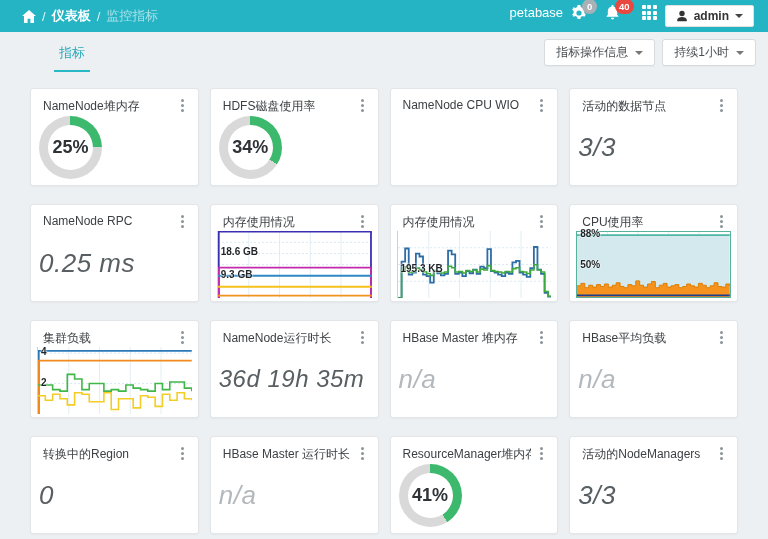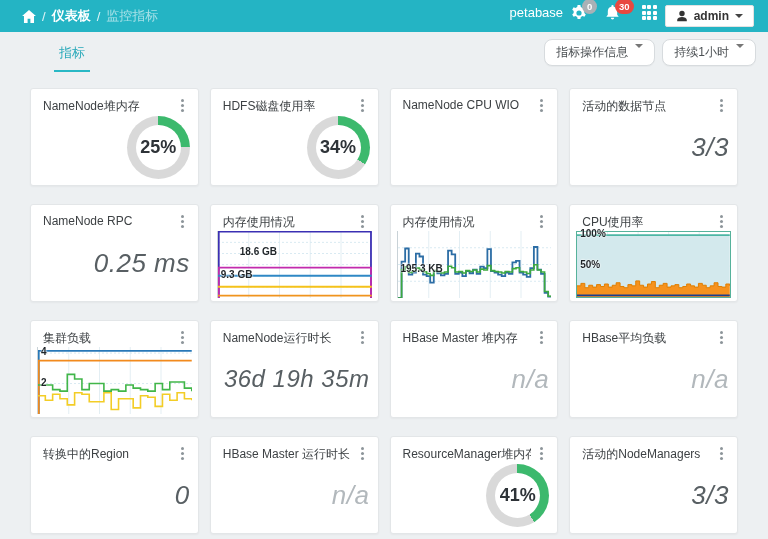--- a/index.html
+++ b/index.html
@@ -23,32 +23,32 @@
   .grid-icon { display:grid; grid-template-columns:repeat(3,4px); grid-template-rows:repeat(3,4px); gap:1.5px; cursor:pointer; }
   .grid-icon i { background:#fff; border-radius:1px; }
   .admin-btn { display:flex; align-items:center; gap:6px; background:#fff; border:1px solid #e2e2e2; border-radius:2px;
                padding:3px 10px; font-size:12px; font-weight:700; color:#333; cursor:pointer; }
   .caret-dark { width:0; height:0; border-left:4px solid transparent; border-right:4px solid transparent; border-top:4px solid #444; }
 
   
   .toolbar { display:flex; align-items:flex-end; padding:10px 12px 0 54px; height:40px; }
   .tab { font-size:13px; color:#2aa9ba; padding:0 5px 8px; border-bottom:2px solid #29b8c5; cursor:pointer; }
   .toolbar-right { margin-left:auto; display:flex; gap:7px; padding-bottom:6px; }
-  .tb-btn { display:flex; align-items:flex-start; gap:7px; background:#fff; border:1px solid #d7dbde; border-radius:8px;
+  .tb-btn { display:flex; align-items:center; gap:7px; background:#fff; border:1px solid #d7dbde; border-radius:3px;
             padding:4px 11px; font-size:12px; color:#4a4f52; cursor:pointer; box-shadow:0 1px 1px rgba(0,0,0,.03); }
   .caret-gray { width:0; height:0; border-left:4px solid transparent; border-right:4px solid transparent; border-top:4px solid #777; }
 
   
   .grid { padding:16px 30px 0; display:grid; grid-template-columns:repeat(4,1fr); column-gap:11px; row-gap:18px; grid-auto-rows:98px; }
   .card { position:relative; background:#fff; border:1px solid #e3e6e8; border-radius:3px; box-shadow:0 1px 2px rgba(0,0,0,.04); }
   .card-title { position:absolute; top:9px; left:12px; right:26px; font-size:12px; color:#3d4144; white-space:nowrap; overflow:hidden; }
   .kebab { position:absolute; top:9px; right:9px; width:14px; height:16px; cursor:pointer; }
   .kebab i { position:absolute; left:6px; top:1px; width:3px; height:3px; border-radius:50%; background:#8d959a;
              box-shadow:0 5px 0 #8d959a, 0 10px 0 #8d959a; }
-  .card-body { position:absolute; top:24px; left:8px; right:8px; bottom:4px; display:flex; align-items:center; justify-content:flex-end; }
+  .card-body { position:absolute; top:24px; left:8px; right:8px; bottom:4px; display:flex; align-items:center; justify-content:flex-start; }
 
   .big-value { font-size:26px; color:#585f63; letter-spacing:.5px;font-style:italic; }
   .big-value.na { color:#b2b8bc; }
   .big-value.long { font-size:24px; }
 
   .donut { position:relative; width:63px; height:63px; border-radius:50%; }
   .donut::after { content:""; position:absolute; inset:9px; background:#fff; border-radius:50%; }
   .donut-label { position:absolute; inset:0; z-index:1; display:flex; align-items:center; justify-content:center;
                  font-size:18px; font-weight:700; color:#2e3338; }
 
@@ -79,21 +79,21 @@
     <span class="icon-wrap">
       <svg width="16" height="16" viewBox="0 0 16 16">
         <path fill="#fff" fill-rule="evenodd" d="M6.6 0h2.8l.4 2a6 6 0 011.7 1l1.9-.7 1.4 2.4-1.5 1.4a6 6 0 010 1.9l1.5 1.4-1.4 2.4-1.9-.7a6 6 0 01-1.7 1l-.4 2H6.6l-.4-2a6 6 0 01-1.7-1l-1.9.7L1.2 9.4l1.5-1.4a6 6 0 010-1.9L1.2 4.7l1.4-2.4 1.9.7a6 6 0 011.7-1zM8 5.4A2.6 2.6 0 108 10.6 2.6 2.6 0 008 5.4z"></path>
       </svg>
       <span class="nav-badge badge-gray">0</span>
     </span>
     <span class="icon-wrap">
       <svg width="15" height="16" viewBox="0 0 16 17">
         <path fill="#fff" d="M8 0a1.2 1.2 0 011.2 1.2v.6A5 5 0 0113 6.7v3.6l1.6 2.2H1.4L3 10.3V6.7a5 5 0 013.8-4.9v-.6A1.2 1.2 0 018 0zm-1.8 13.5h3.6a1.8 1.8 0 11-3.6 0z"></path>
       </svg>
-      <span class="nav-badge badge-red">30</span>
+      <span class="nav-badge badge-red">40</span>
     </span>
     <span class="grid-icon">
       <i></i>
         <i></i>
         <i></i>
         <i></i>
         <i></i>
         <i></i>
         <i></i>
         <i></i>
@@ -189,21 +189,21 @@
           <path d="M0 0.4285714285714306 L100 0.4285714285714306" fill="none" stroke="#3b2fb3" stroke-width="1.8" vector-effect="non-scaling-stroke"></path>
           <line x1="0.5" y1="60" x2="0.5" y2="0.4285714285714306" stroke="#3b2fb3" stroke-width="1.8" vector-effect="non-scaling-stroke"></line>
           <line x1="99.5" y1="60" x2="99.5" y2="0.4285714285714306" stroke="#3b2fb3" stroke-width="1.8" vector-effect="non-scaling-stroke"></line>
           <path d="M0 32.785714285714285 L100 32.785714285714285" fill="none" stroke="#c22bad" stroke-width="1.8" vector-effect="non-scaling-stroke"></path>
           <line x1="0.5" y1="60" x2="0.5" y2="32.785714285714285" stroke="#c22bad" stroke-width="1.8" vector-effect="non-scaling-stroke"></line>
           <line x1="99.5" y1="60" x2="99.5" y2="32.785714285714285" stroke="#c22bad" stroke-width="1.8" vector-effect="non-scaling-stroke"></line>
           <path d="M0 40.07142857142857 L100 40.07142857142857" fill="none" stroke="#2f88c5" stroke-width="1.8" vector-effect="non-scaling-stroke"></path>
           <path d="M0 49.92857142857143 L100 49.92857142857143" fill="none" stroke="#f5c21a" stroke-width="1.8" vector-effect="non-scaling-stroke"></path>
           <path d="M0 57.857142857142854 L100 57.857142857142854" fill="none" stroke="#f0941e" stroke-width="1.8" vector-effect="non-scaling-stroke"></path>
         </svg>
-        <span class="chart-label" style="top: 33.5714%; padding-left: 19px;">18.6 GB</span>
+        <span class="chart-label" style="top: 33.5714%;">18.6 GB</span>
         <span class="chart-label" style="top: 66.7857%;">9.3 GB</span>
       </div>
     </div>
     <div class="card">
       <span class="card-title">内存使用情况</span>
       <span class="kebab">
         <i></i>
       </span>
       <div class="chart-wrap axis">
         <svg viewBox="0 0 100 60" preserveAspectRatio="none">
@@ -231,21 +231,21 @@
           <line x1="40" y1="0" x2="40" y2="60" stroke="#e3eef3" stroke-width="1" vector-effect="non-scaling-stroke"></line>
           <line x1="60" y1="0" x2="60" y2="60" stroke="#e3eef3" stroke-width="1" vector-effect="non-scaling-stroke"></line>
           <line x1="80" y1="0" x2="80" y2="60" stroke="#e3eef3" stroke-width="1" vector-effect="non-scaling-stroke"></line>
           <line x1="0" y1="31.42857142857143" x2="100" y2="31.42857142857143" stroke="#d9eaf2" stroke-width="1" stroke-dasharray="2 2" vector-effect="non-scaling-stroke"></line>
           <path d="M0 2.857142857142861 L100 2.857142857142861 L100 60 L0 60 Z" fill="#d3e9ed" stroke="none"></path>
           <path d="M0 2.857142857142861 L100 2.857142857142861" fill="none" stroke="#4db6a4" stroke-width="1.8" vector-effect="non-scaling-stroke"></path>
           <path d="M0 49.714285714285715 H2.5641025641025643 V47.42857142857143 H5.128205128205129 V51.42857142857143 H7.6923076923076925 V49.14285714285714 H10.256410256410257 V50.857142857142854 H12.820512820512821 V48.57142857142857 H15.384615384615385 V50.285714285714285 H17.94871794871795 V48 H20.512820512820515 V50.857142857142854 H23.076923076923077 V49.14285714285714 H25.641025641025642 V46.85714285714286 H28.205128205128204 V50.285714285714285 H30.76923076923077 V51.42857142857143 H33.333333333333336 V48.57142857142857 H35.8974358974359 V49.714285714285715 H38.46153846153846 V45.14285714285714 H41.02564102564103 V49.14285714285714 H43.58974358974359 V50.857142857142854 H46.15384615384615 V48 H48.717948717948715 V45.714285714285715 H51.282051282051285 V51.42857142857143 H53.84615384615385 V49.14285714285714 H56.41025641025641 V47.42857142857143 H58.97435897435897 V50.857142857142854 H61.53846153846154 V49.714285714285715 H64.1025641025641 V48.57142857142857 H66.66666666666667 V51.42857142857143 H69.23076923076923 V50.285714285714285 H71.7948717948718 V48 H74.35897435897436 V49.714285714285715 H76.92307692307692 V50.857142857142854 H79.48717948717949 V47.42857142857143 H82.05128205128206 V49.14285714285714 H84.61538461538461 V51.42857142857143 H87.17948717948718 V49.714285714285715 H89.74358974358974 V46.85714285714286 H92.3076923076923 V50.285714285714285 H94.87179487179488 V50.857142857142854 H97.43589743589743 V48 H100 V49.714285714285715 L100 60 L0 60 Z" fill="#f6921e" stroke="none"></path>
           <path d="M0 49.714285714285715 H2.5641025641025643 V47.42857142857143 H5.128205128205129 V51.42857142857143 H7.6923076923076925 V49.14285714285714 H10.256410256410257 V50.857142857142854 H12.820512820512821 V48.57142857142857 H15.384615384615385 V50.285714285714285 H17.94871794871795 V48 H20.512820512820515 V50.857142857142854 H23.076923076923077 V49.14285714285714 H25.641025641025642 V46.85714285714286 H28.205128205128204 V50.285714285714285 H30.76923076923077 V51.42857142857143 H33.333333333333336 V48.57142857142857 H35.8974358974359 V49.714285714285715 H38.46153846153846 V45.14285714285714 H41.02564102564103 V49.14285714285714 H43.58974358974359 V50.857142857142854 H46.15384615384615 V48 H48.717948717948715 V45.714285714285715 H51.282051282051285 V51.42857142857143 H53.84615384615385 V49.14285714285714 H56.41025641025641 V47.42857142857143 H58.97435897435897 V50.857142857142854 H61.53846153846154 V49.714285714285715 H64.1025641025641 V48.57142857142857 H66.66666666666667 V51.42857142857143 H69.23076923076923 V50.285714285714285 H71.7948717948718 V48 H74.35897435897436 V49.714285714285715 H76.92307692307692 V50.857142857142854 H79.48717948717949 V47.42857142857143 H82.05128205128206 V49.14285714285714 H84.61538461538461 V51.42857142857143 H87.17948717948718 V49.714285714285715 H89.74358974358974 V46.85714285714286 H92.3076923076923 V50.285714285714285 H94.87179487179488 V50.857142857142854 H97.43589743589743 V48 H100 V49.714285714285715" fill="none" stroke="#e07f00" stroke-width="1" vector-effect="non-scaling-stroke"></path>
           <path d="M0 58.57142857142857 L100 58.57142857142857" fill="none" stroke="#1c3e91" stroke-width="1.8" vector-effect="non-scaling-stroke"></path>
         </svg>
-        <span class="chart-label" style="top: 4.7619%;">100%</span>
+        <span class="chart-label" style="top: 4.7619%;">88%</span>
         <span class="chart-label" style="top: 52.381%;">50%</span>
       </div>
     </div>
     <div class="card">
       <span class="card-title">集群负载</span>
       <span class="kebab">
         <i></i>
       </span>
       <div class="chart-wrap axis">
         <svg viewBox="0 0 100 60" preserveAspectRatio="none">

